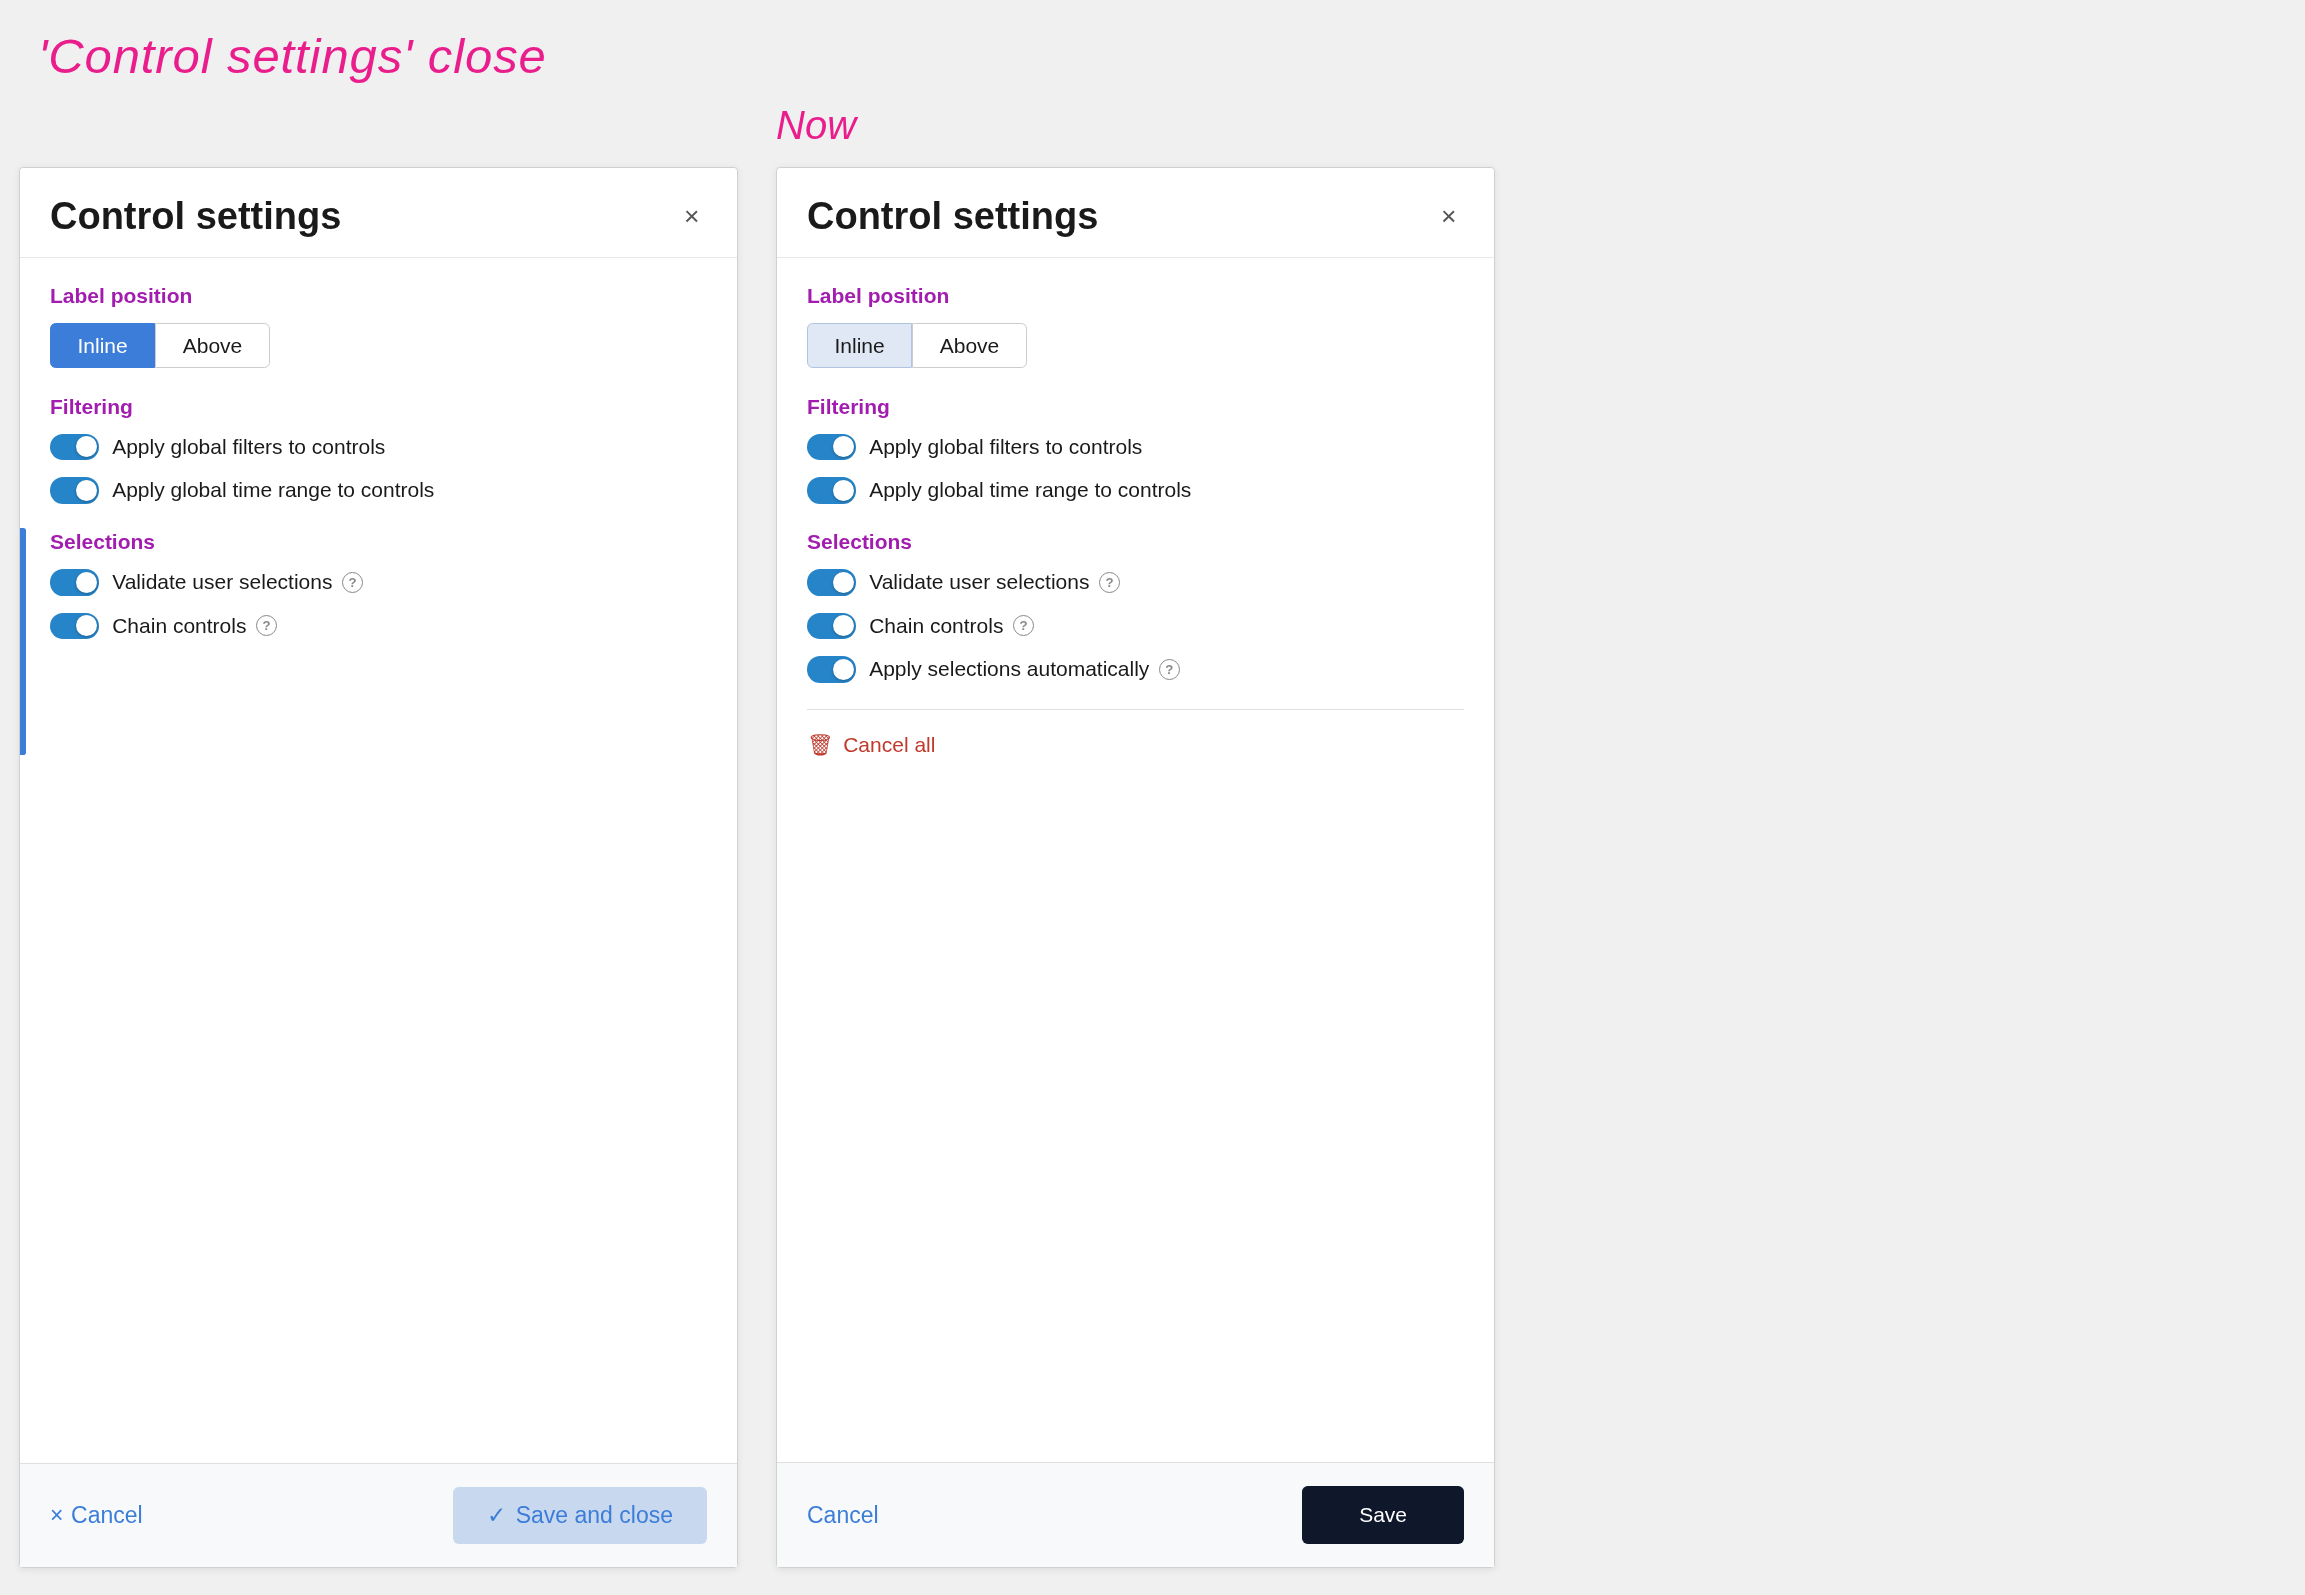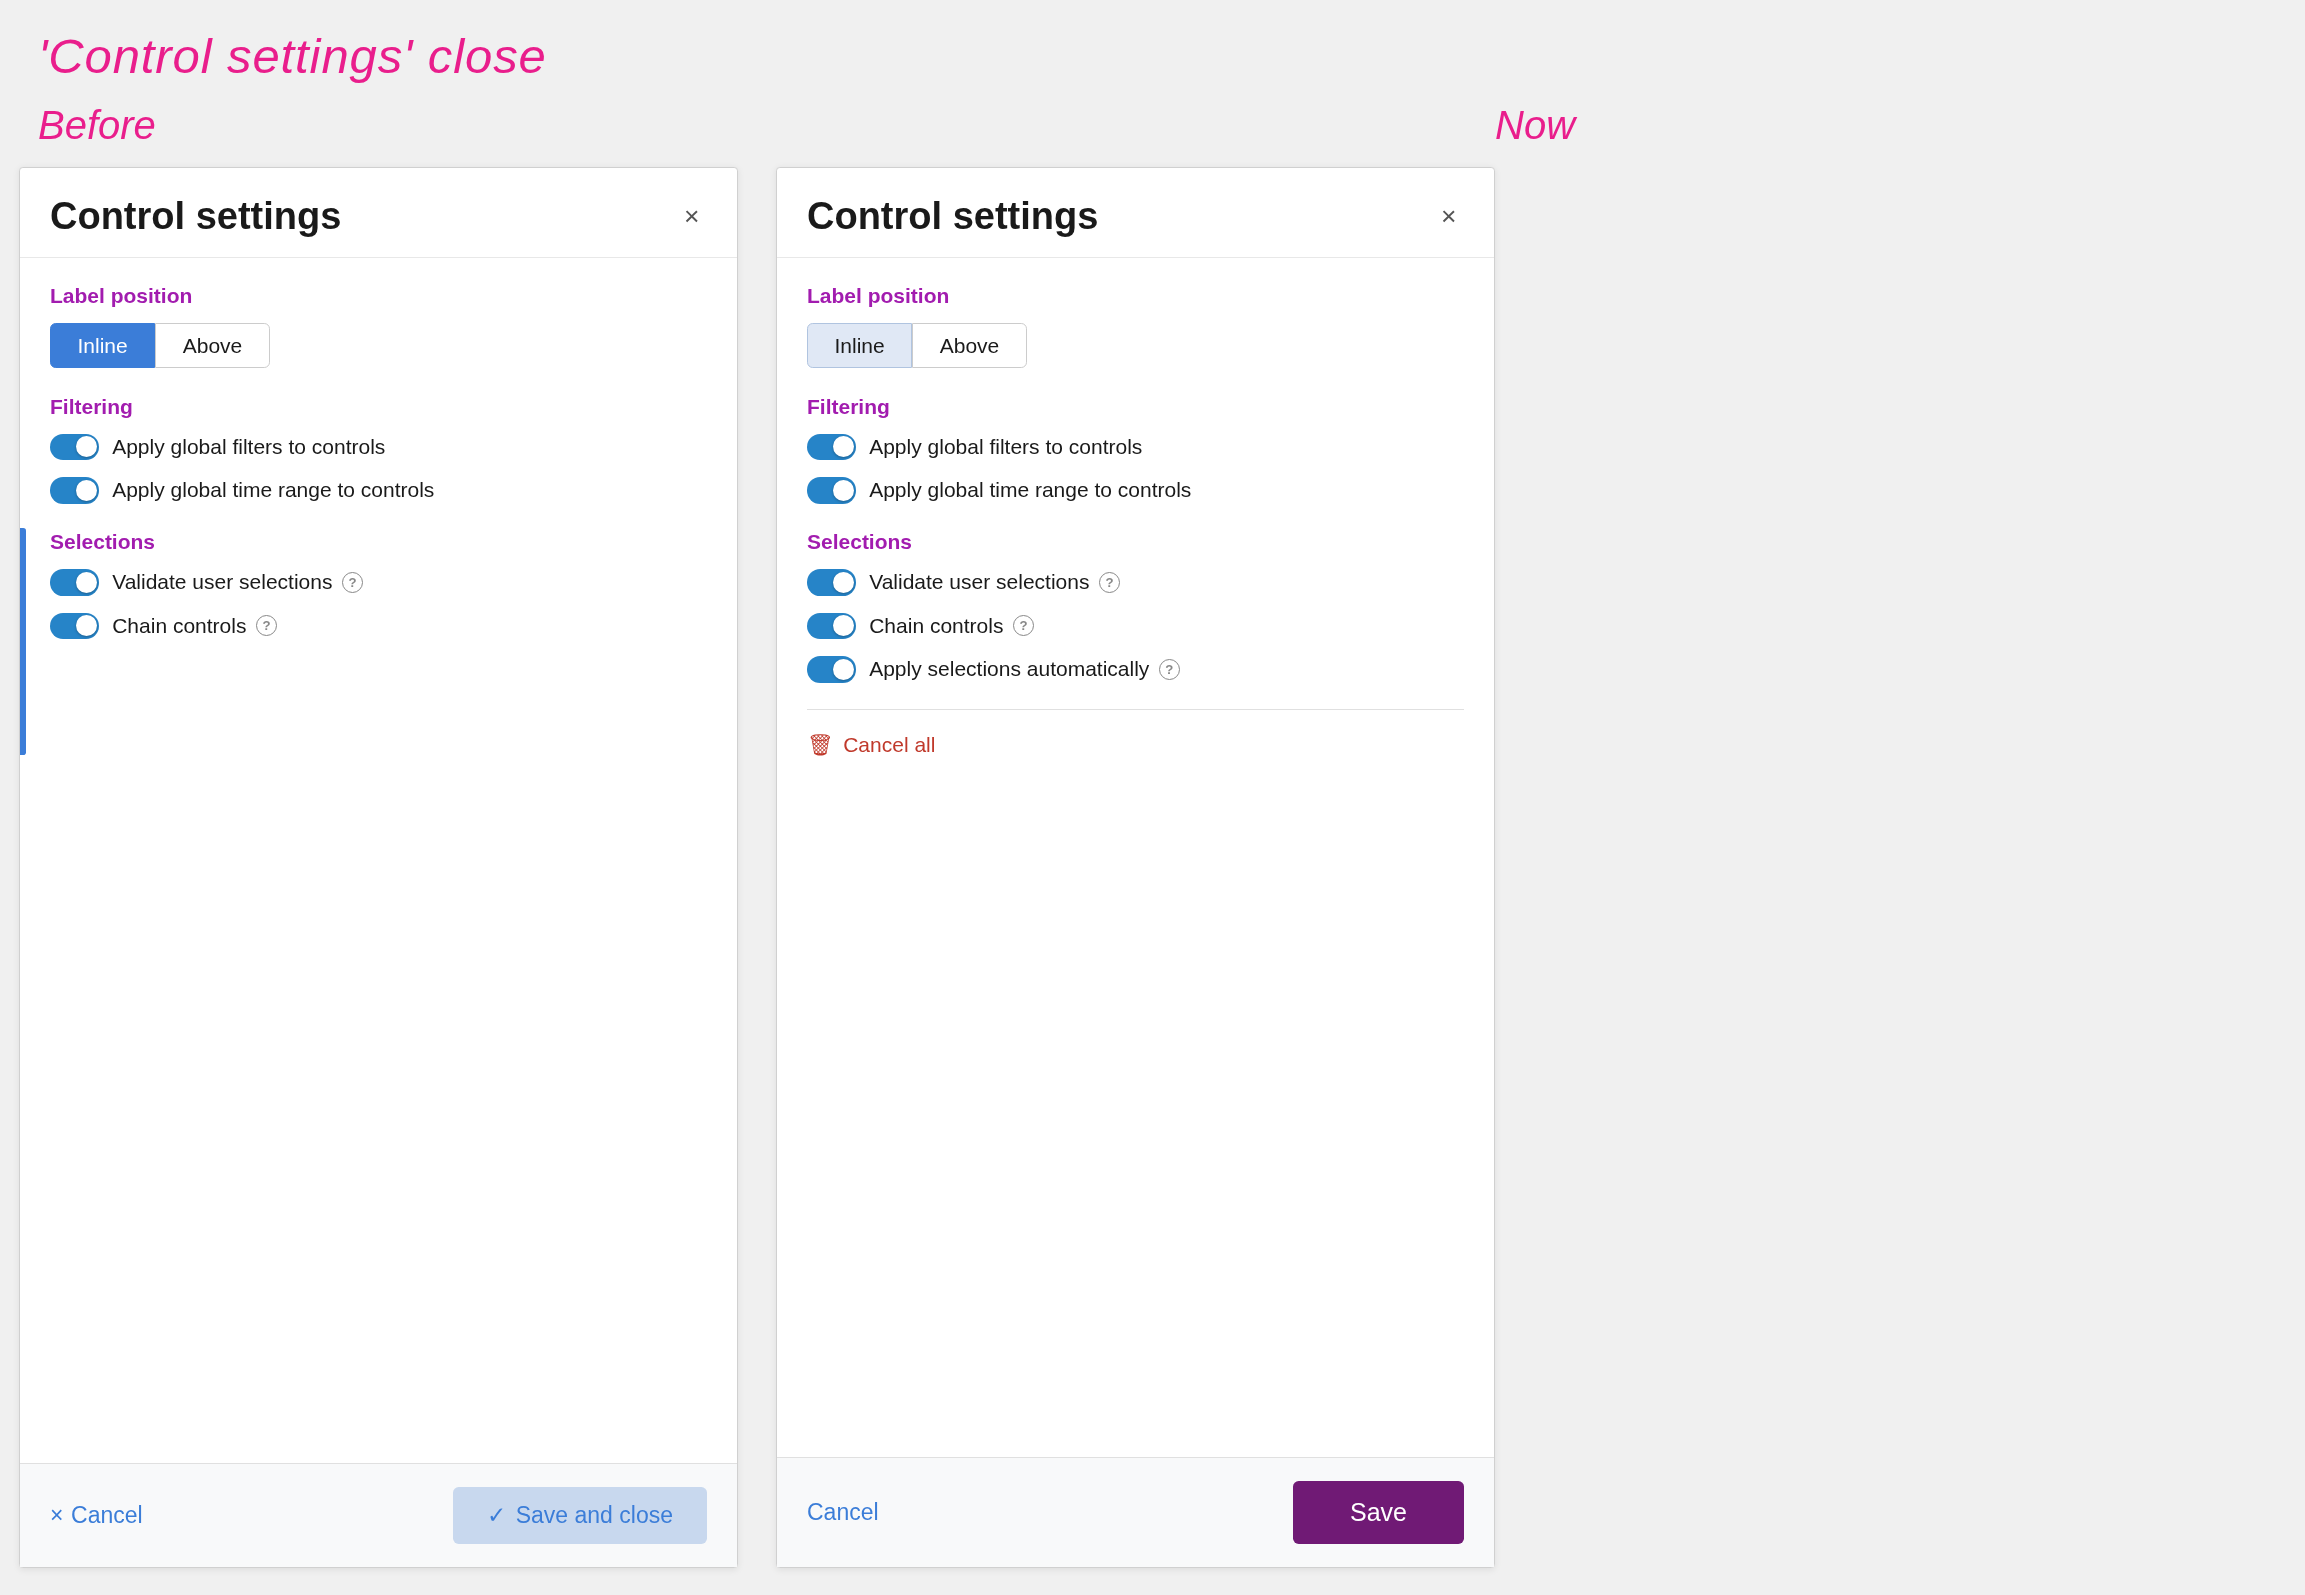--- a/index.html
+++ b/index.html
@@ -209,23 +209,23 @@
       color: #3b7dd8;
       cursor: pointer;
       padding: 15px 34px;
       border-radius: 5.7px;
       display: flex;
       align-items: center;
       gap: 9.5px;
     }
 
     .save-btn-primary {
-      background: #701a75;
-      border: none;
-      font-size: 25px;
+      background: #0f172a;
+      border: none;
+      font-size: 21px;
       color: #fff;
       cursor: pointer;
       padding: 17px 57px;
       border-radius: 5.7px;
     }
 
     .divider {
       border: none;
       border-top: 0.9px solid #e0e0e0;
       margin: 23px 0;
@@ -276,21 +276,20 @@
     }
   </style>
 </head>
 <body>
 
 <div class="page-header">
   <div class="page-title">'Control settings' close</div>
 </div>
 
 <div class="before-after-labels">
-  <div class="before-label">Before</div>
   <div class="now-label">Now</div>
 </div>
 
 <div class="panels-container">
 
   <div class="panel">
     <div class="side-bar"></div>
 
     <div class="panel-header">
       <span class="panel-title">Control settings</span>

